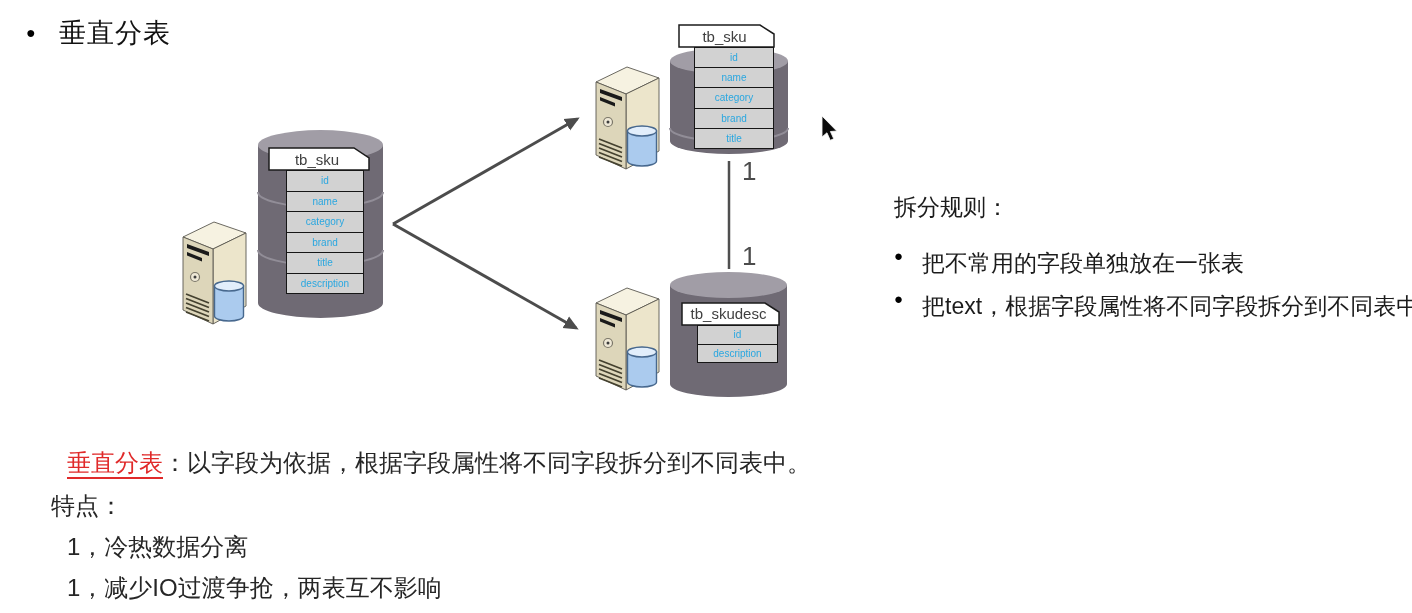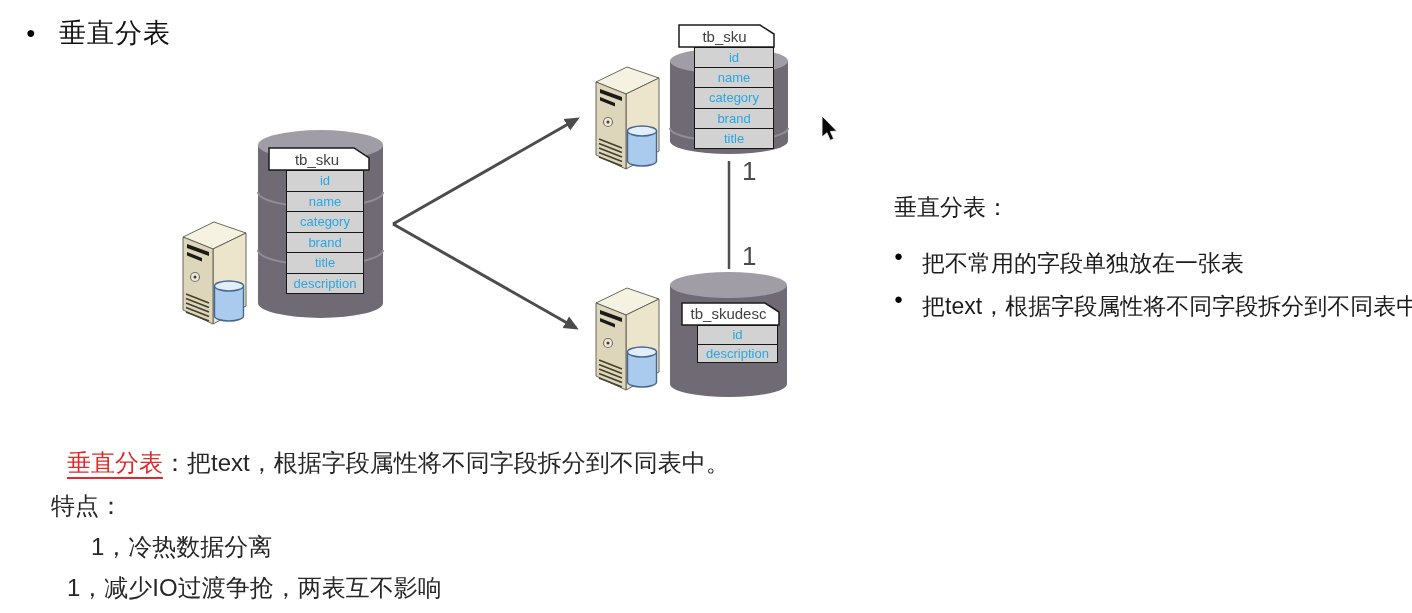--- a/index.html
+++ b/index.html
@@ -11,21 +11,21 @@
   .page-title{font-size:27px;font-weight:500;color:#121212;letter-spacing:1px;white-space:nowrap;}
   
   svg.art{position:absolute;left:0;top:0;}
   
   .tbl-header-label{position:absolute;display:flex;align-items:center;justify-content:center;
     font-size:15px;color:#404040;white-space:nowrap;}
   
   .tbl-rows{position:absolute;}
   .trow{box-sizing:border-box;border:1px solid #161616;margin-top:-1px;background:#d2d2d2;
     display:flex;align-items:center;justify-content:center;
-    font-size:13px;color:#2aa7e0;white-space:nowrap;overflow:visible;}
+    font-size:10px;color:#2aa7e0;white-space:nowrap;overflow:visible;}
   .rows-src .trow{height:21.5px;width:78px;}
   .rows-top .trow{height:21.2px;width:80px;}
   .rows-bot .trow{height:19.5px;width:81px;}
   .trow:first-child{margin-top:0;}
   
   .rel-one{position:absolute;font-size:26px;color:#4c4c4c;line-height:26px;}
   
   .rules-heading{font-size:23px;color:#1b1b1b;white-space:nowrap;}
   .rule-item{display:flex;align-items:center;white-space:nowrap;}
   .rule-bullet{font-size:15px;color:#000;margin-right:19px;line-height:23px;}
@@ -125,30 +125,30 @@
   </div>
 
   <div class="tbl-rows rows-bot" style="left:697px;top:325px;">
     <div class="trow">id</div>
     <div class="trow">description</div>
   </div>
 
   <span class="rel-one" style="left:742px;top:158px;">1</span>
   <span class="rel-one" style="left:742px;top:243px;">1</span>
 
-  <div class="abs rules-heading" style="left:894px;top:192px;">垂直分表：</div>
+  <div class="abs rules-heading" style="left:894px;top:192px;">拆分规则：</div>
   <div class="abs rule-item" style="left:894px;top:232px;">
     <span class="rule-bullet">●</span>
     <span class="rule-text">把不常用的字段单独放在一张表</span>
   </div>
   <div class="abs rule-item" style="left:894px;top:275px;">
     <span class="rule-bullet">●</span>
     <span class="rule-text">把text，根据字段属性将不同字段拆分到不同表中</span>
   </div>
 
   <div class="abs note-line" style="left:67px;top:447px;">
-    <span class="term-red">垂直分表</span><span>：</span><span>把text，根据字段属性将不同字段拆分到不同表中。</span>
+    <span class="term-red">垂直分表</span><span>：</span><span>以字段为依据，根据字段属性将不同字段拆分到不同表中。</span>
   </div>
   <div class="abs note-line" style="left:51px;top:490px;">特点：</div>
-  <div class="abs note-line" style="left:67px;top:531px;margin-left:24px;">1，冷热数据分离</div>
+  <div class="abs note-line" style="left:67px;top:531px;">1，冷热数据分离</div>
   <div class="abs note-line" style="left:67px;top:572px;">1，减少IO过渡争抢，两表互不影响</div>
 
 </div>
 
 </body></html>

